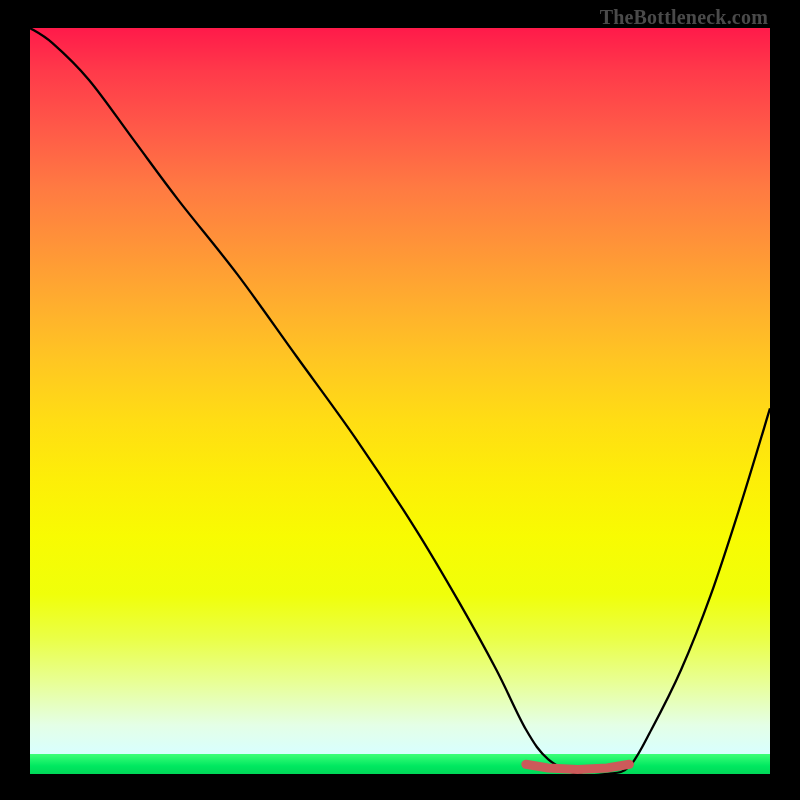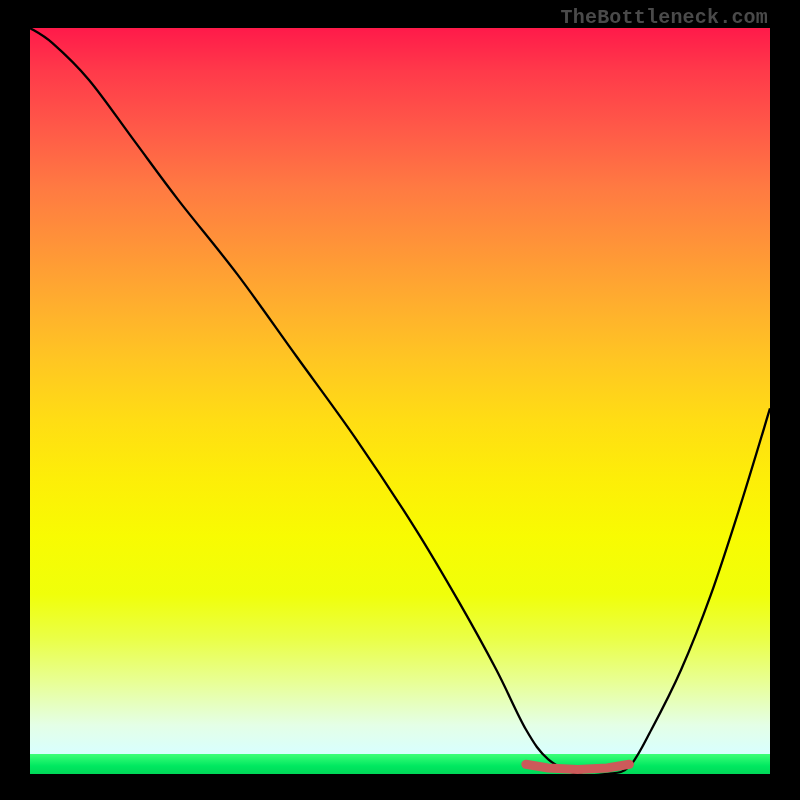--- a/index.html
+++ b/index.html
@@ -39,21 +39,21 @@
   }
   .green-band {
     position: absolute;
     left: 0; bottom: 0; width: 100%; height: 2.7%;
     background: linear-gradient(to bottom, #3dff78 0%, #00e860 60%, #00d858 100%);
   }
   .watermark {
     position: absolute;
     right: 32px;
     top: 6px;
-    font-family: Liberation Mono, monospace;
+    font-family: Liberation Serif, serif;
     font-size: 20px;
     font-weight: bold;
     color: #4a4a4a;
     letter-spacing: 0.2px;
   }
   svg.curve {
     position: absolute;
     left: 0; top: 0; width: 100%; height: 100%;
     overflow: visible;
   }

